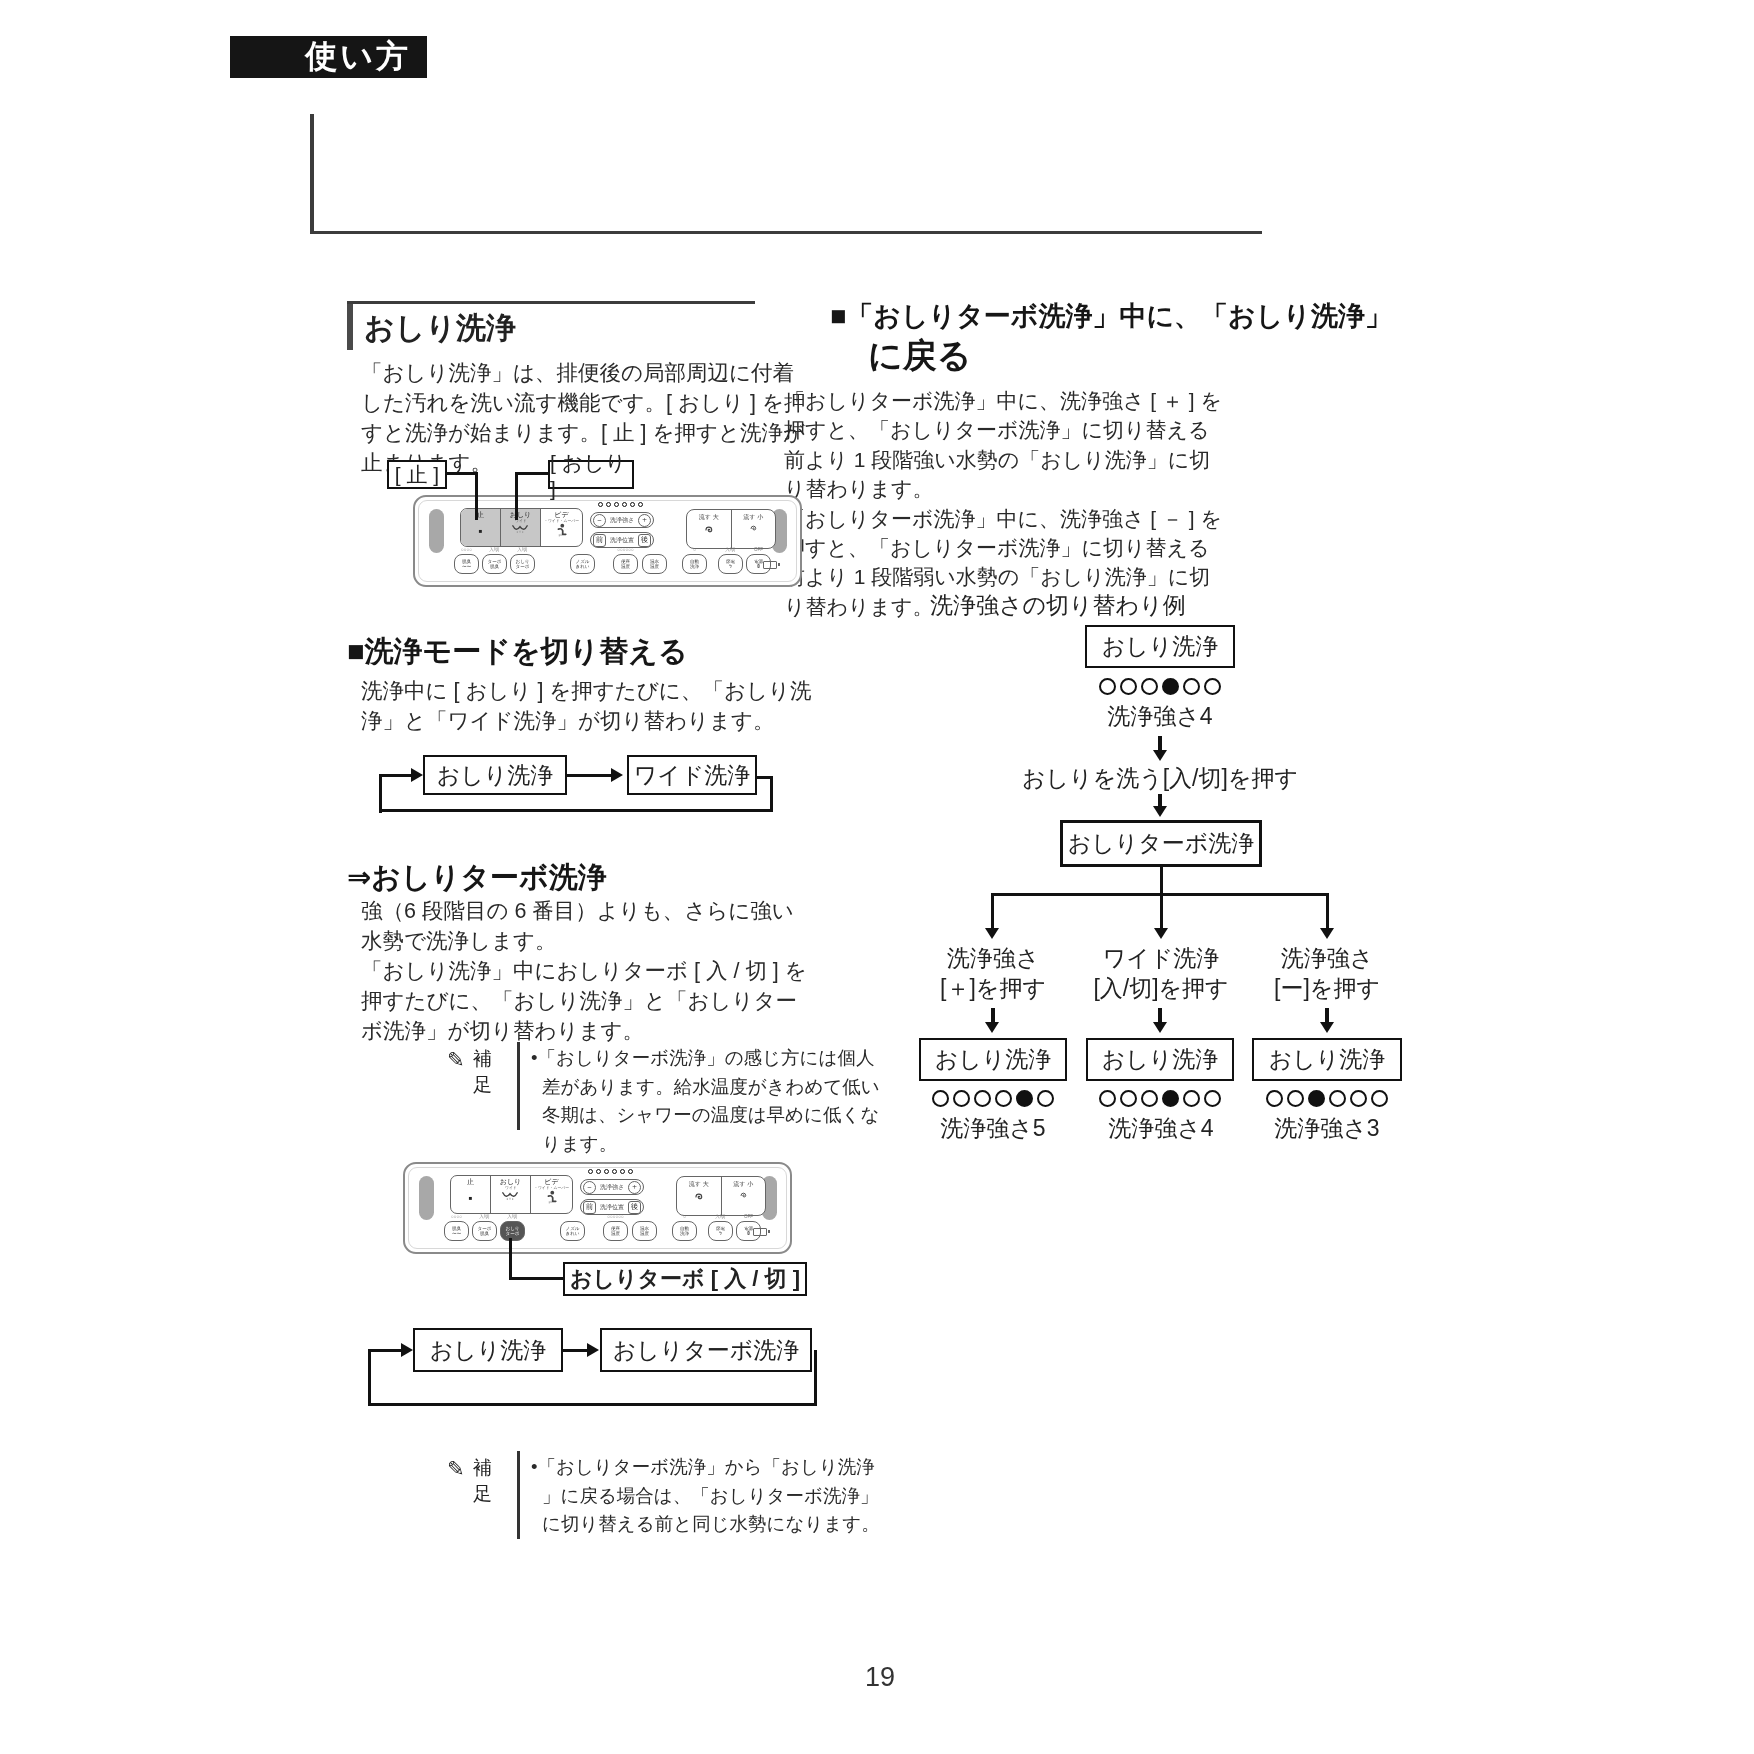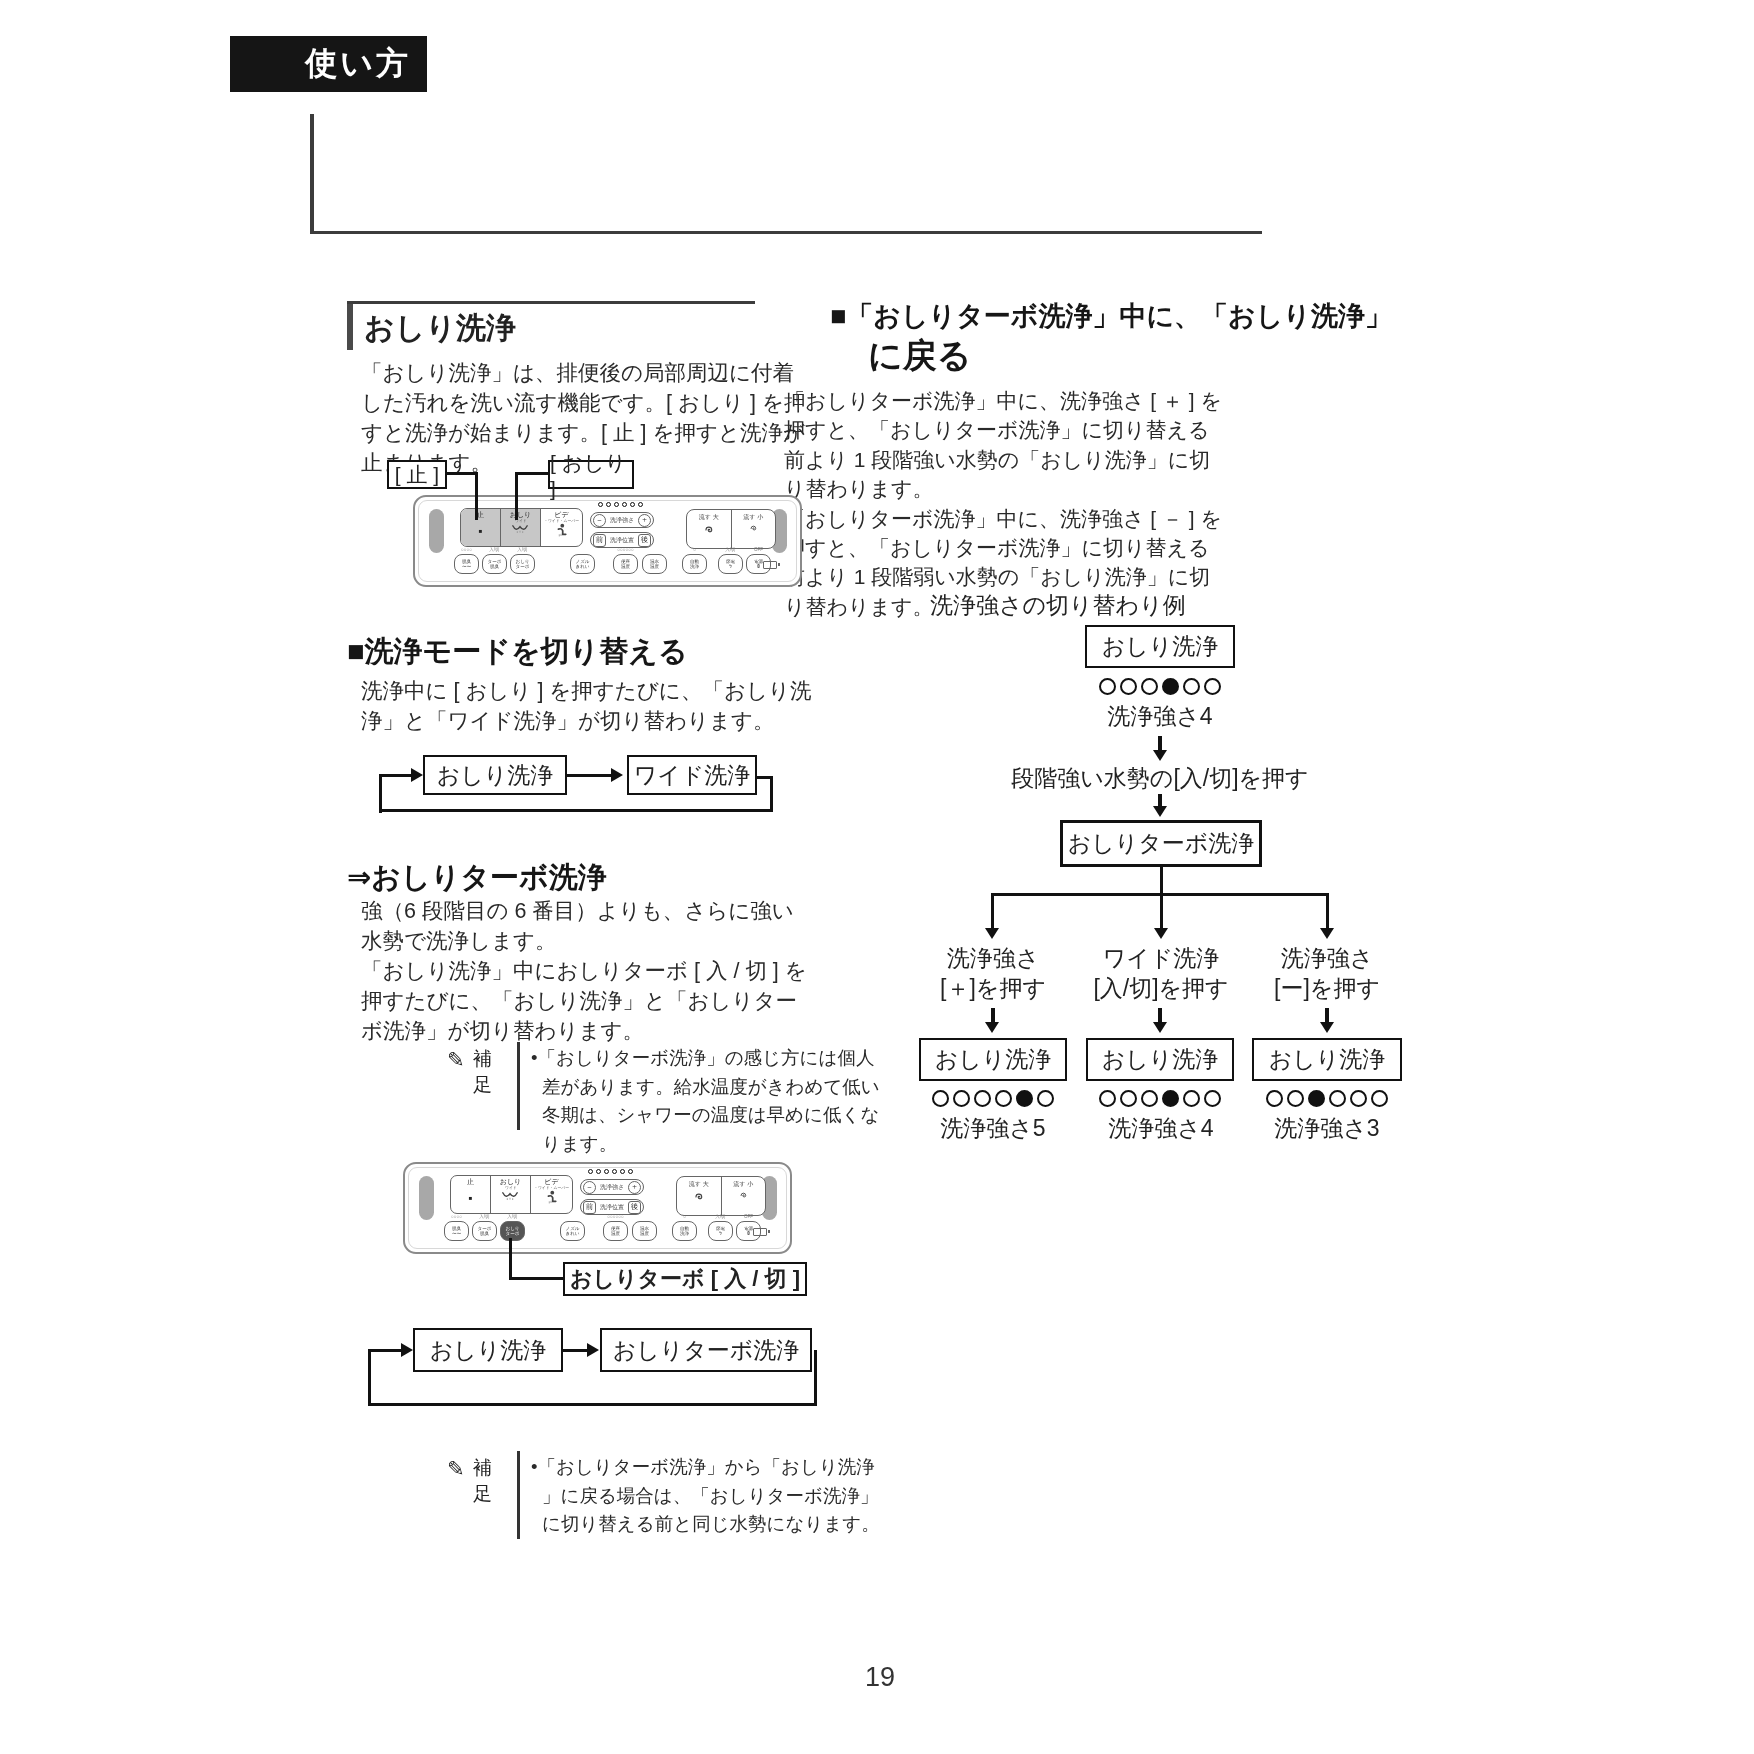--- a/index.html
+++ b/index.html
@@ -65,21 +65,21 @@
   .remote2 .sb3 b{color:#fff}
   .r-batt{position:absolute;left:348px;top:64px;width:12px;height:6px;border:1.2px solid #666;border-radius:1px}
   .r-batt i{position:absolute;right:-3.5px;top:1px;width:2px;height:3px;background:#666}
   .pre{white-space:pre-line}
 </style>
 </head>
 <body>
 
 <div class="page">
 
-  <div class="abs tab" style="left:230px;top:36px;width:197px;height:56px">
+  <div class="abs tab" style="left:230px;top:36px;width:197px;height:42px">
     <span>使い方</span>
   </div>
   <div class="abs v-rule" style="left:310px;top:114px;width:3.5px;height:119px"></div>
   <div class="abs h-rule" style="left:310px;top:231px;width:952px;height:2.5px"></div>
 
   <div class="abs h-rule" style="left:347px;top:301px;width:408px;height:2.5px"></div>
   <div class="abs" style="left:347px;top:304px;width:6px;height:46px;background:#4a4a4a"></div>
   <div class="abs s1head jp" style="left:364px;top:308px">おしり洗浄</div>
   <div class="abs body-t jp" style="left:361px;top:358px;width:448px">「おしり洗浄」は、排便後の局部周辺に付着した汚れを洗い流す機能です。[ おしり ] を押すと洗浄が始まります。[ 止 ] を押すと洗浄が止まります。</div>
 
@@ -386,21 +386,21 @@
       <span class="dot"></span>
       <span class="dot"></span>
       <span class="dot"></span>
       <span class="dot filled"></span>
       <span class="dot"></span>
       <span class="dot"></span>
     </div>
   <div class="abs clabel" style="left:1070px;top:702px;width:180px">洗浄強さ4</div>
   <div class="bvl" style="left:1158px;top:736px;height:14px"></div>
   <div class="tdn" style="left:1152.5px;top:750px"></div>
-  <div class="abs clabel" style="left:1010px;top:764px;width:300px">段階強い水勢の[入/切]を押す</div>
+  <div class="abs clabel" style="left:1010px;top:764px;width:300px">おしりを洗う[入/切]を押す</div>
   <div class="bvl" style="left:1158px;top:794px;height:12px"></div>
   <div class="tdn" style="left:1152.5px;top:806px"></div>
   <div class="abs fbox" style="left:1060px;top:820px;width:202px;height:47px;border-width:3px">
     <span>おしりターボ洗浄</span>
   </div>
 
   <div class="vl" style="left:1159.5px;top:867px;height:29px"></div>
   <div class="hl" style="left:991px;top:893px;width:338px"></div>
   <div class="vl" style="left:991px;top:893px;height:35px"></div>
   <div class="vl" style="left:1159.5px;top:893px;height:35px"></div>

